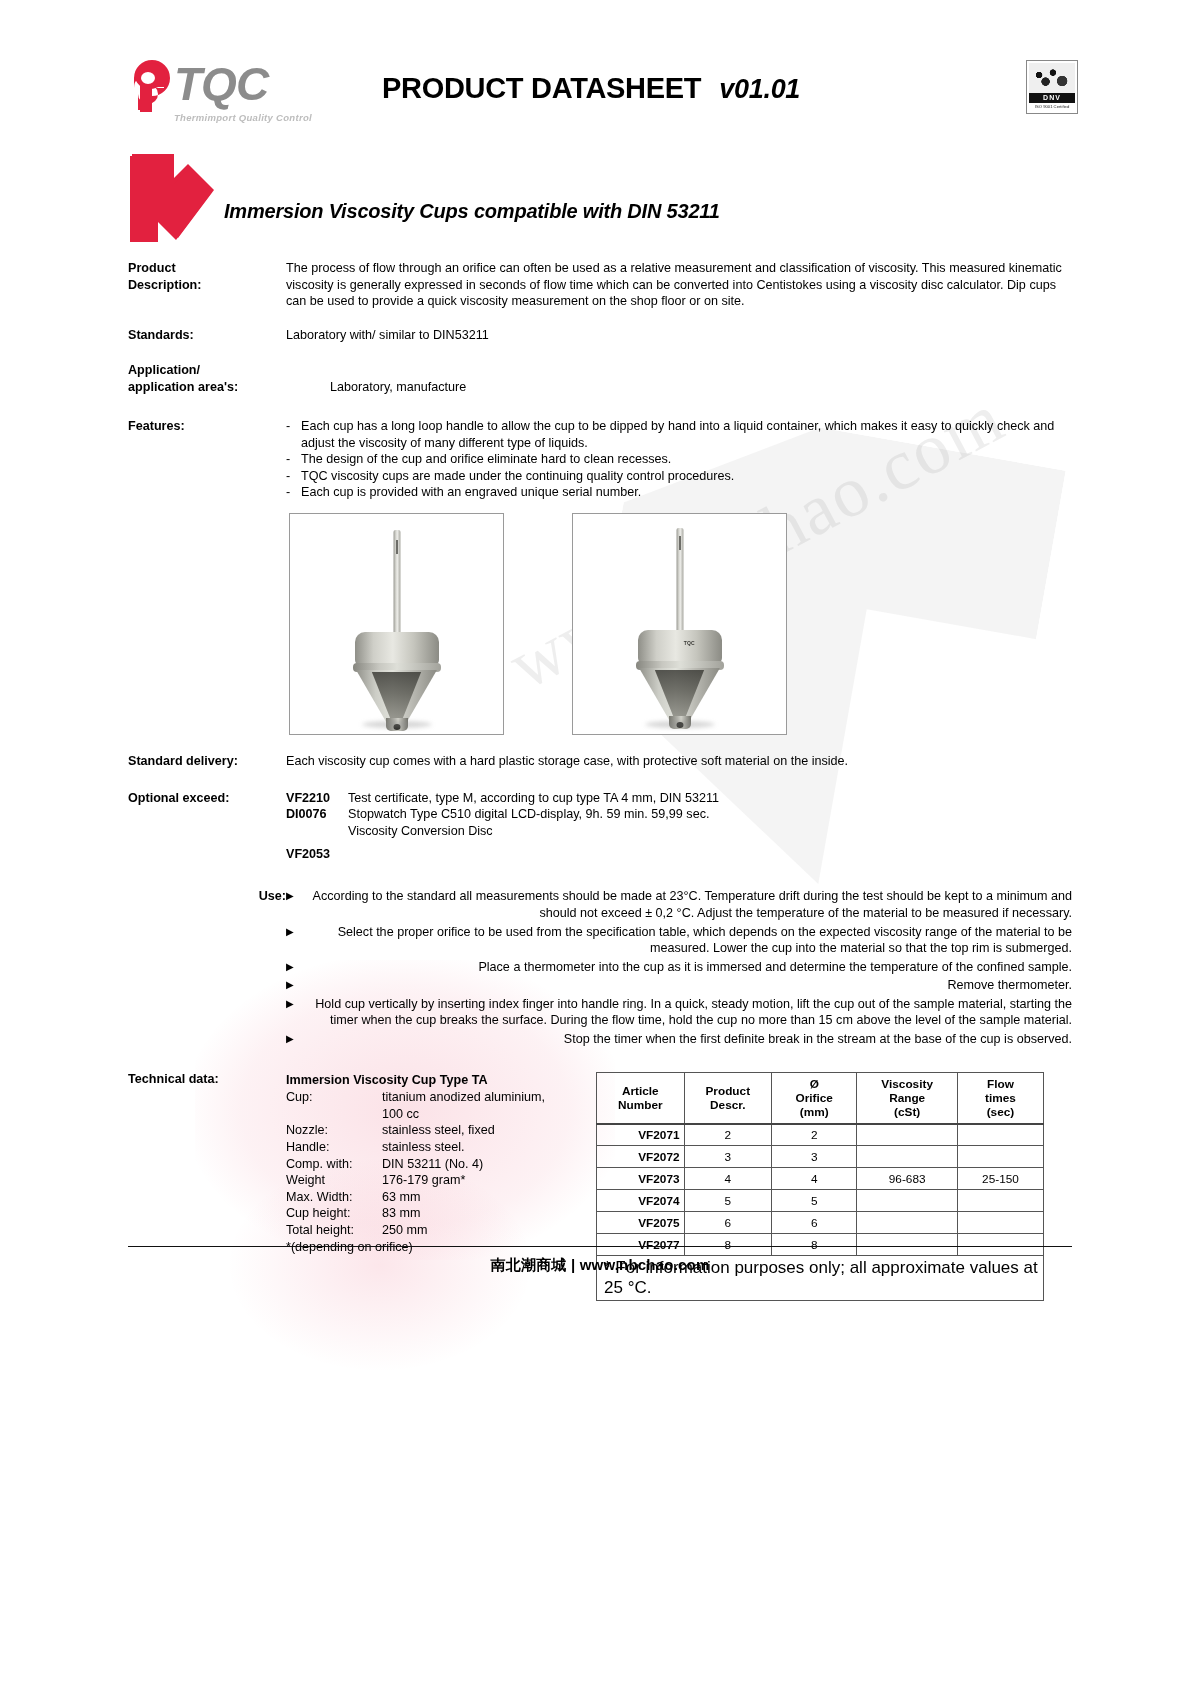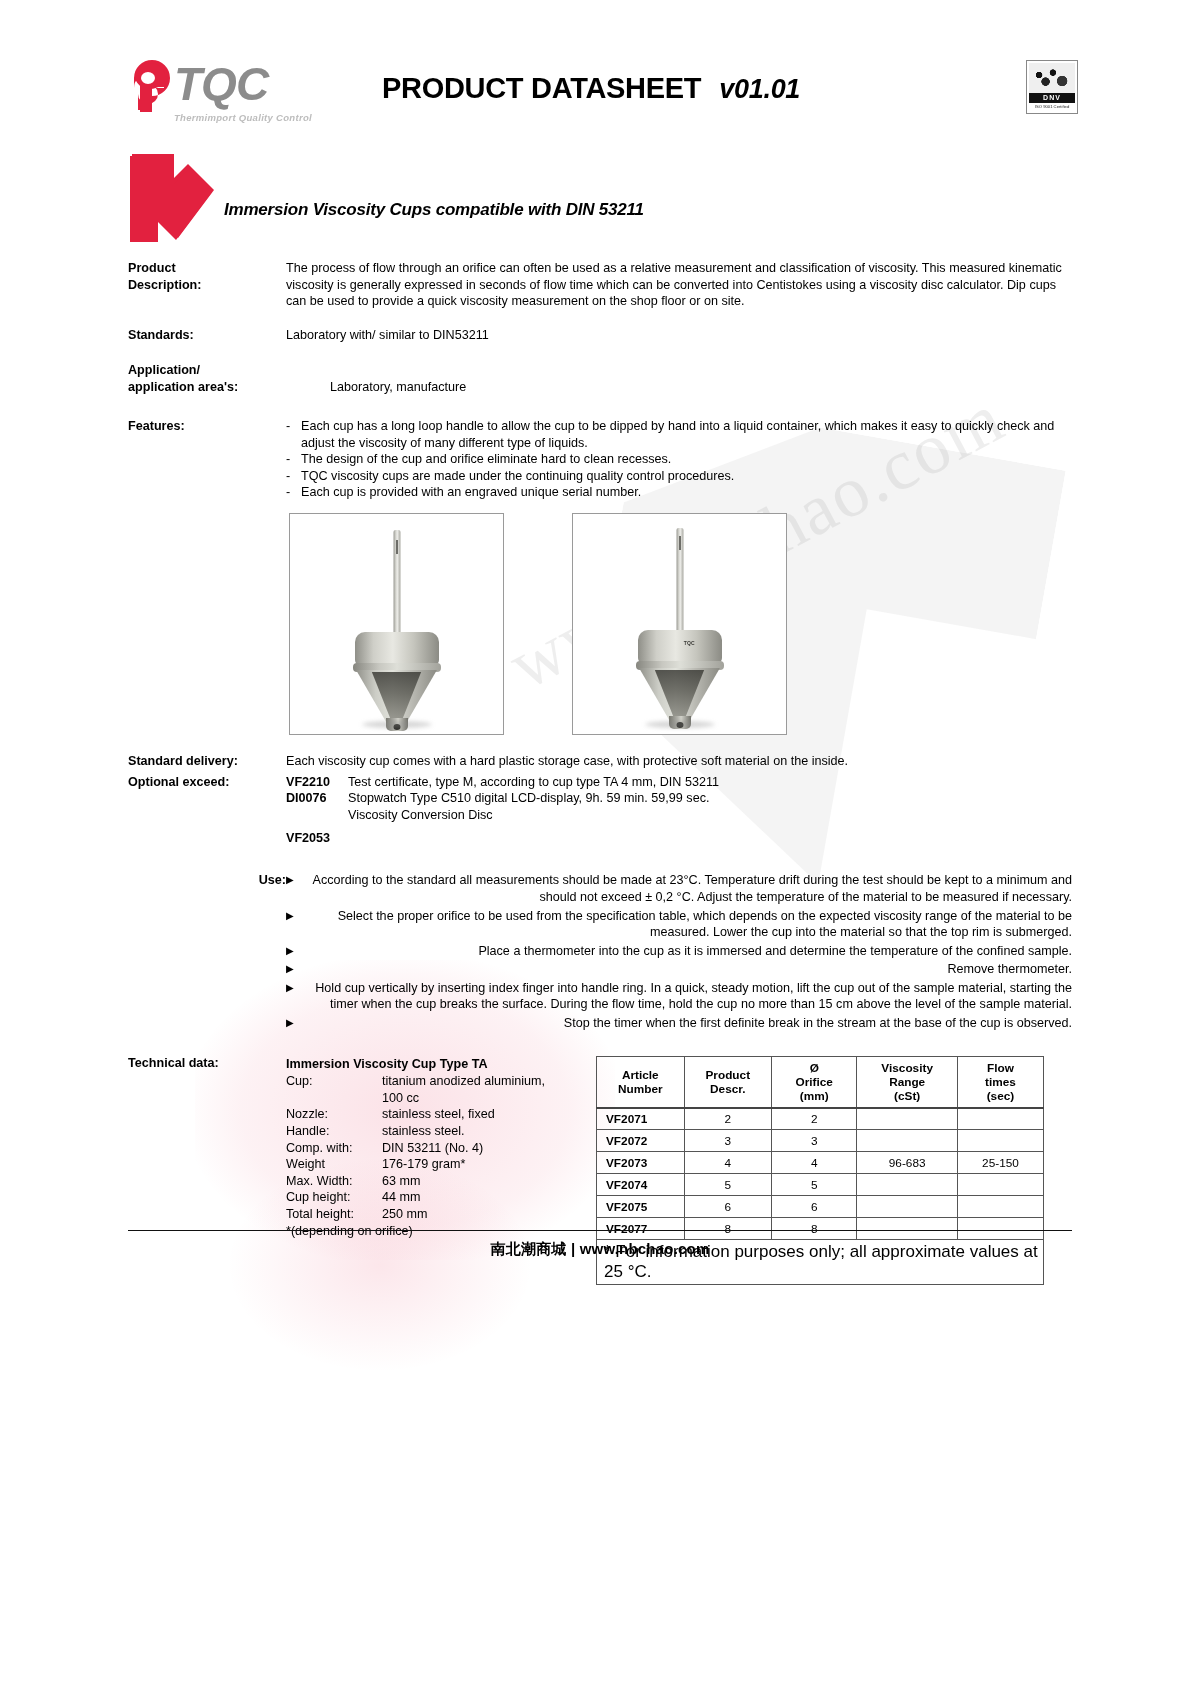--- a/index.html
+++ b/index.html
@@ -125,21 +125,21 @@
   }
   .arrow {
     position: absolute;
     left: 128px; top: 0px;
     width: 88px; height: 95px;
   }
   .arrow svg { display: block; }
   .product-title {
     position: absolute;
     left: 224px; top: 50px;
-    font-size: 17px;
+    font-size: 20px;
     font-weight: bold;
     font-style: italic;
     letter-spacing: -0.2px;
     white-space: nowrap;
   }
 
   
   .content { padding: 0 128px 0 128px; }
   .row {
     display: flex;
@@ -293,21 +293,21 @@
     height: 22px;
   }
   table.artable thead th {
     font-weight: bold;
     line-height: 14px;
     padding: 4px 20px;
     border-bottom: 2px solid #444;
   }
   table.artable td.art {
     font-weight: bold;
-    text-align: left;
+    text-align: right;
     padding-left: 9px;
   }
   table.artable tfoot td {
     text-align: left;
     font-weight: normal;
     padding-left: 7px;
     font-size: 17px;
   }
 
   
@@ -432,21 +432,21 @@
         <div class="cup-logo">TQC</div>
         <div class="cup-ring" style="top:147px;"></div>
         <div class="cup-cone" style="top:154px;"></div>
         <div class="cup-inner" style="top:156px;"></div>
         <div class="cup-tip" style="top:202px;"></div>
         <div class="cup-hole" style="top:208px;"></div>
         <div class="shadow"></div>
       </div>
     </div>
 
-    <div class="row" style="margin-bottom:4px;">
+    <div class="row" style="margin-bottom:20px;">
       <div class="label">Standard delivery:</div>
       <div class="value">Each viscosity cup comes with a hard plastic storage case, with protective soft material on the inside.</div>
     </div>
 
     <div class="row" style="margin-bottom:26px;">
       <div class="label">Optional exceed:</div>
       <div class="value">
         <div class="spec-row">
           <span style="flex:0 0 62px;font-weight:bold;">VF2210</span>
           <span>Test certificate, type M, according to cup type TA 4 mm, DIN 53211</span>
@@ -504,21 +504,21 @@
         <div class="spec-row">
           <span class="spec-key">Weight</span>
           <span class="spec-val">176-179 gram*</span>
         </div>
         <div class="spec-row">
           <span class="spec-key">Max. Width:</span>
           <span class="spec-val">63 mm</span>
         </div>
         <div class="spec-row">
           <span class="spec-key">Cup height:</span>
-          <span class="spec-val">44 mm</span>
+          <span class="spec-val">83 mm</span>
         </div>
         <div class="spec-row">
           <span class="spec-key">Total height:</span>
           <span class="spec-val">250 mm</span>
         </div>
         <div class="spec-note">*(depending on orifice)</div>
       </div>
 
       <table class="artable">
         <thead>

